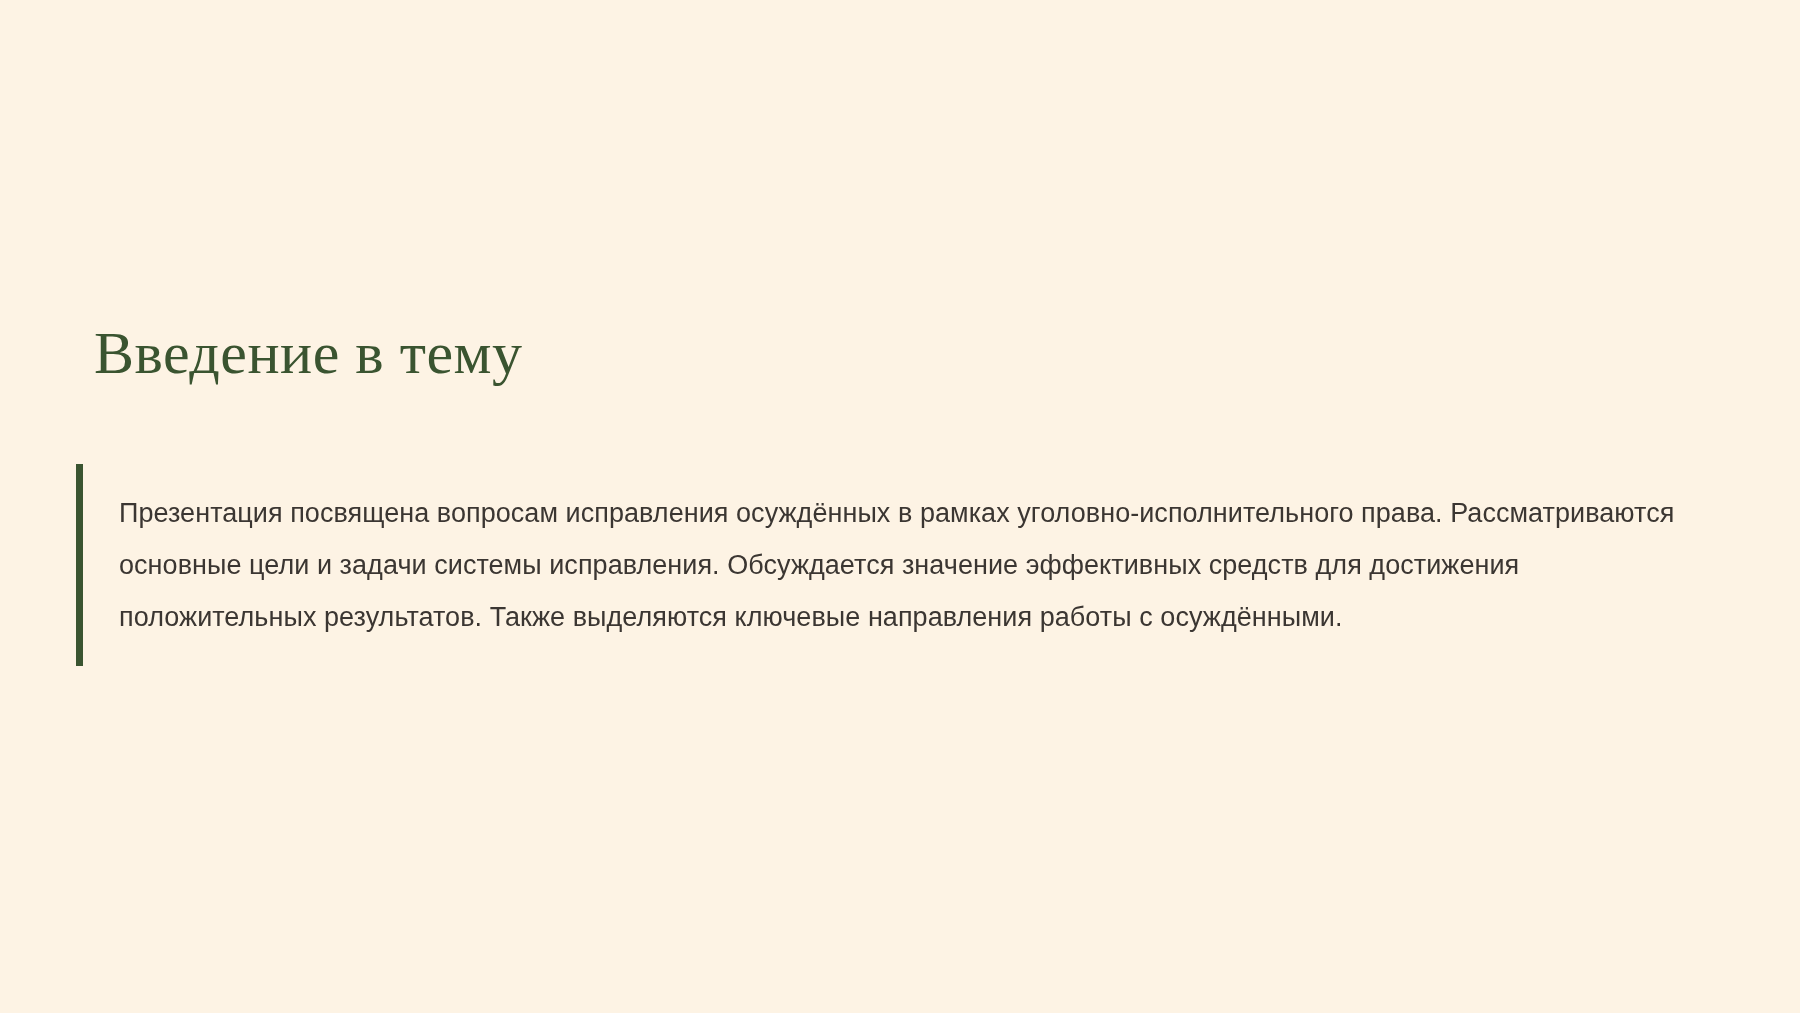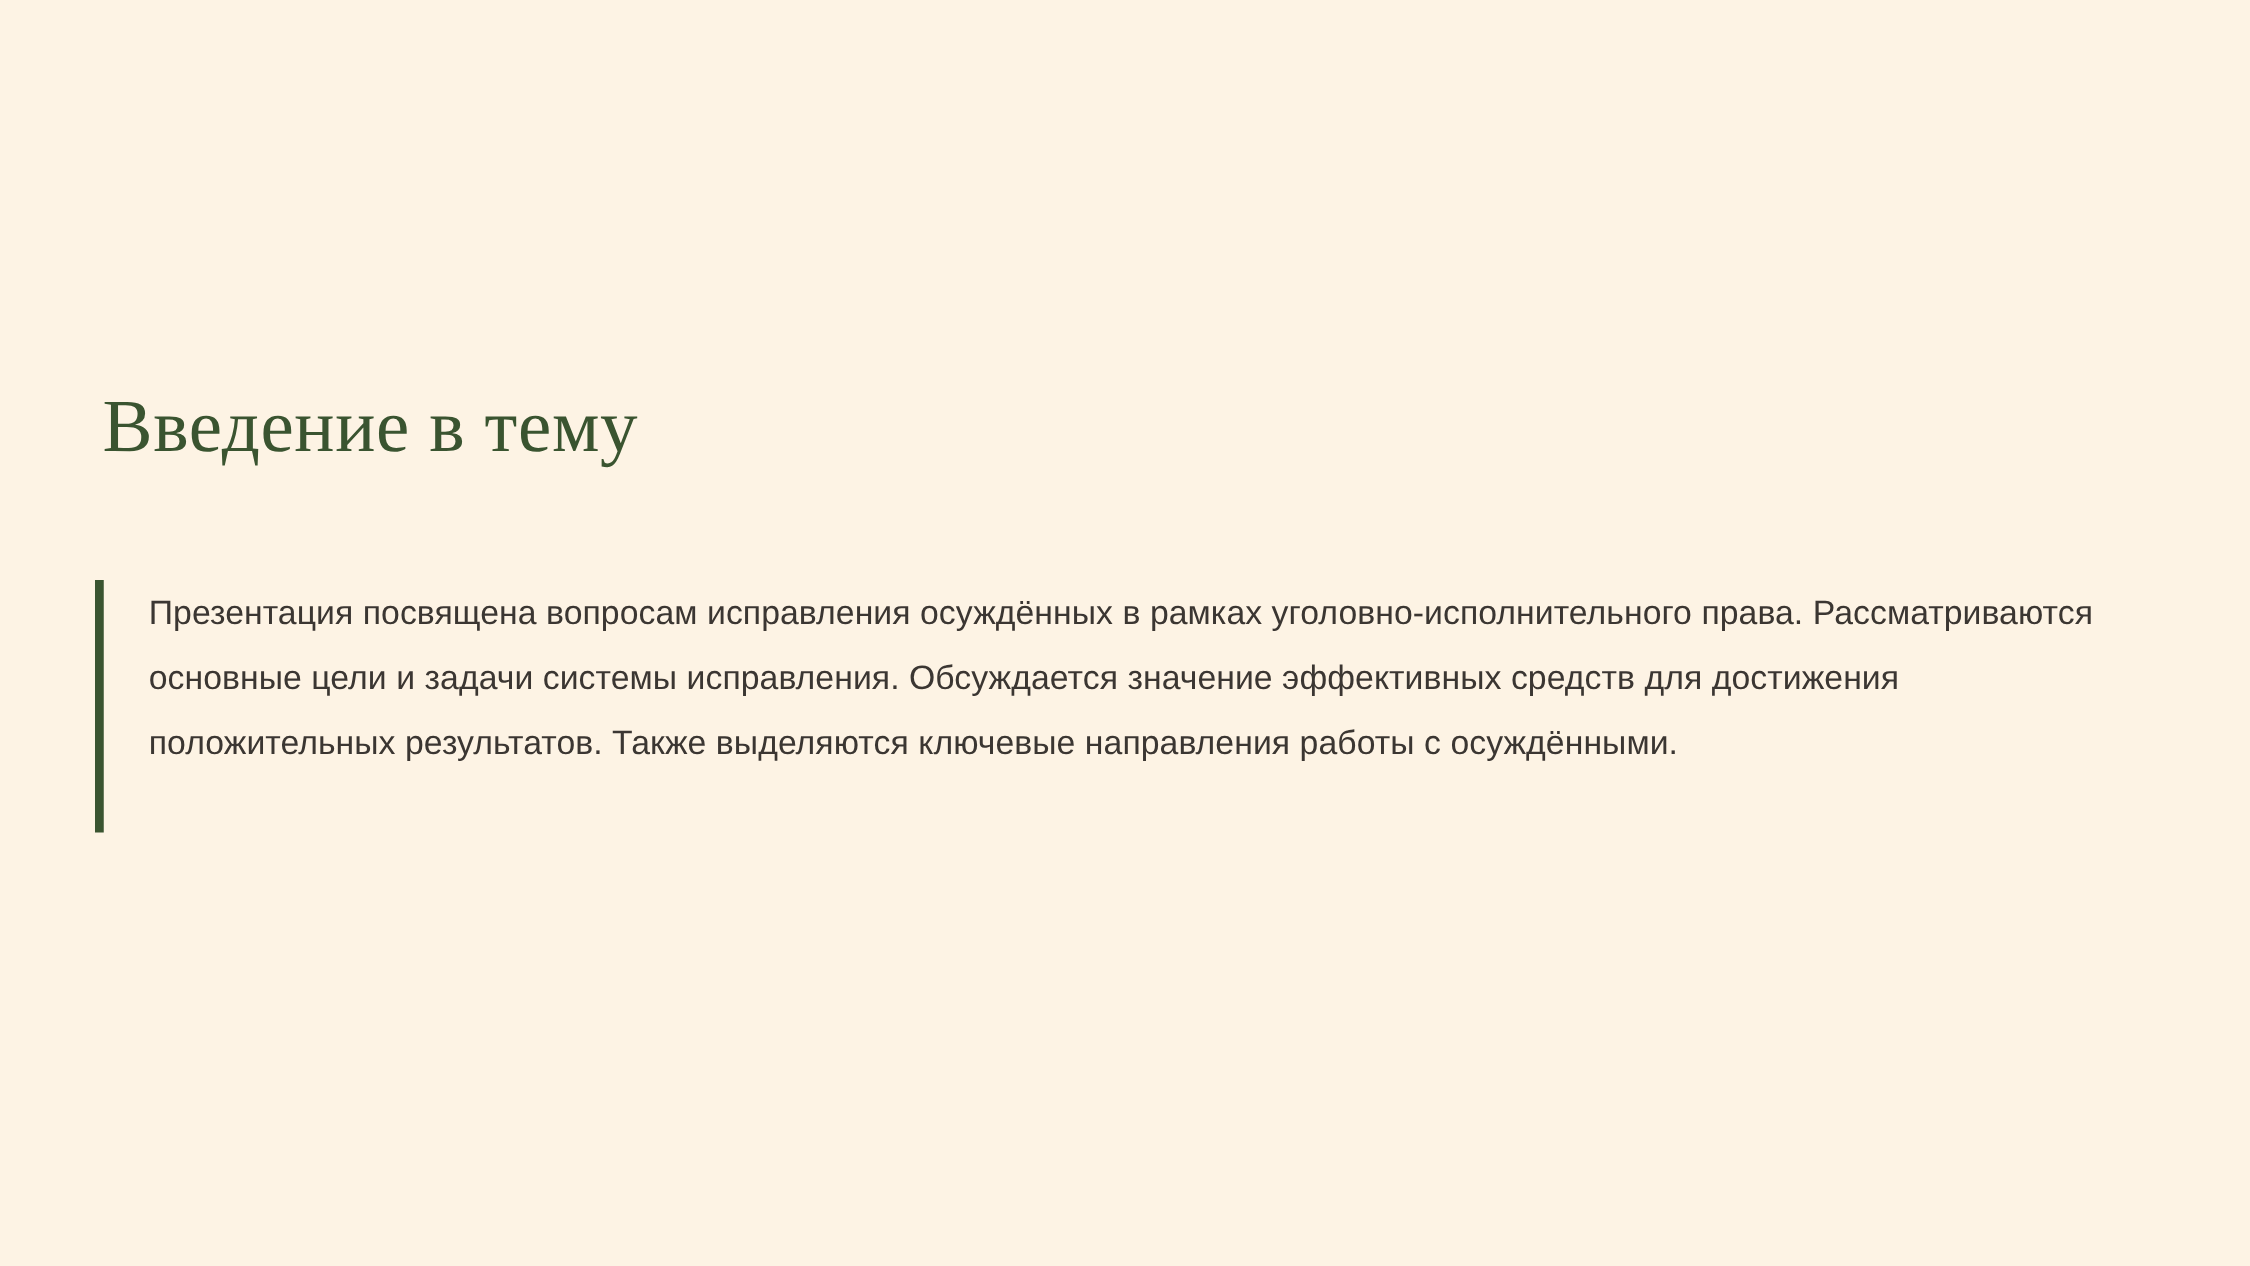--- a/index.html
+++ b/index.html
@@ -21,37 +21,37 @@
     height: 1013px;
     background: #FDF3E4;
     box-sizing: border-box;
     overflow: hidden;
   }
 
   .slide-title {
     position: absolute;
     left: 78px;
     top: 302px;
-    margin: 4px;
+    margin: 16px;
     font-family: "Liberation Serif", "DejaVu Serif", serif;
     font-size: 60px;
     font-weight: 400;
     line-height: 1.18;
     letter-spacing: 0.5px;
     color: #3A5430;
     white-space: nowrap;
   }
 
   .body-block {
     position: absolute;
     left: 76px;
     top: 464px;
     width: 1640px;
     display: flex;
-    align-items: flex-start;
+    align-items: center;
   }
 
   .accent-bar {
     flex: 0 0 auto;
     width: 7px;
     min-height: 202px;
     background: #3A5430;
     border-radius: 0;
   }
 

